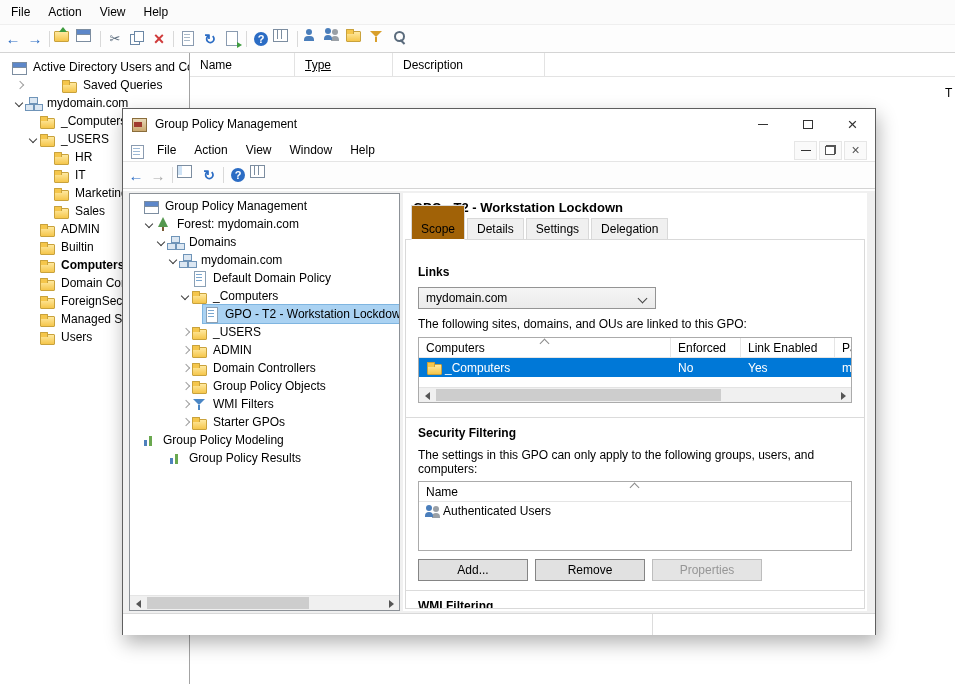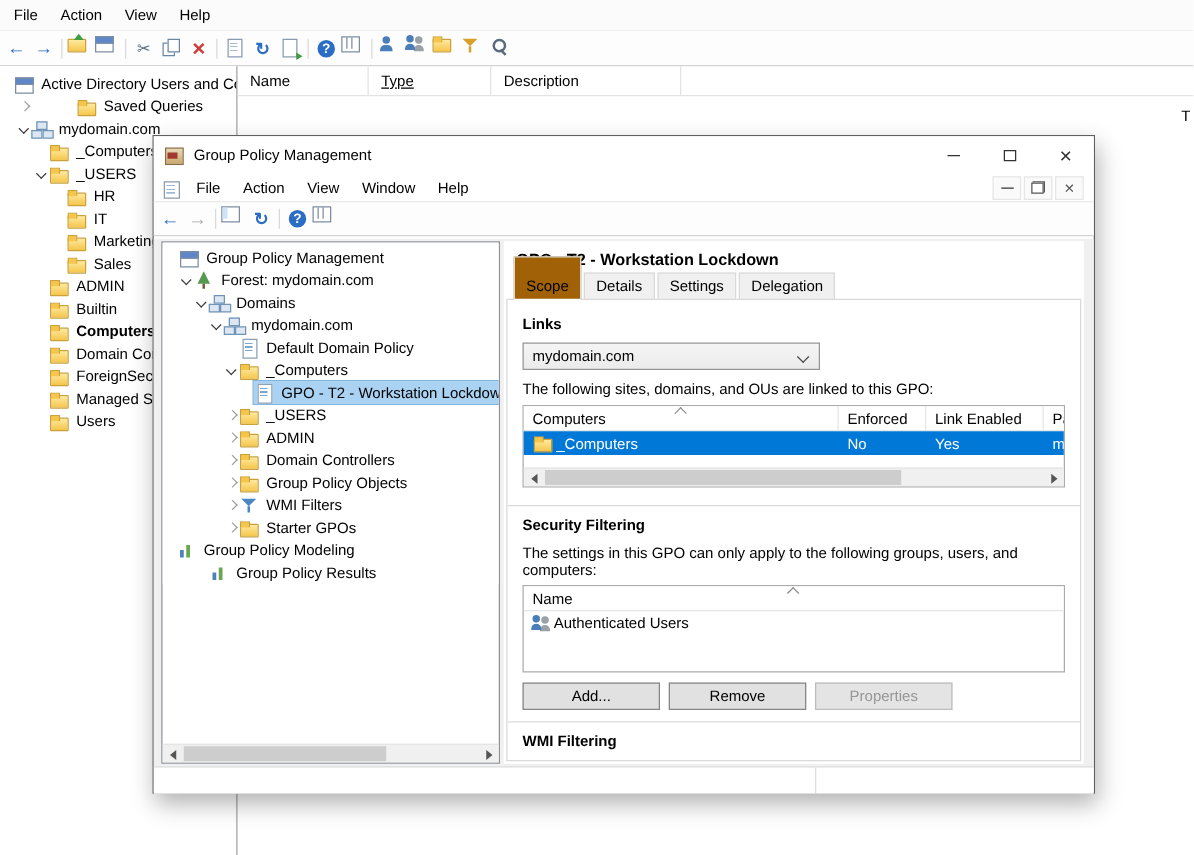--- a/index.html
+++ b/index.html
@@ -132,21 +132,21 @@
   .gpm-body { position:absolute; top:82px; left:0; right:0; height:422px; background:#f0f0f0; display:flex; }
   #gpm-tree-pane { margin:2px 0 0 6px; width:271px; height:418px; background:#fff; border:1px solid #8c9197; position:relative; overflow:hidden; }
   #gpm-tree-pane .tree { padding-top:3px; }
   #gpm-right { margin:2px 8px 0 3px; flex:1; min-width:0; height:418px; background:#fff; display:flex; flex-direction:column; overflow:hidden; }
   .pane-title { padding:7px 10px 3px; font-size:13px; font-weight:bold; }
   .tabs { display:flex; padding-left:8px; height:21px; align-items:flex-end; position:relative; z-index:1; }
   .tab { padding:3px 9px; background:#f0f0f0; border:1px solid #d9d9d9; margin-right:2px; margin-bottom:-1px; }
   .tab.active { background:#a16207; border-bottom-color:#fff; padding-top:16px; }
   .tabpage { flex:1; border:1px solid #d9d9d9; margin:0 2px 2px; padding:6px 12px; background:#fff; overflow:hidden; position:relative; z-index:0; }
   .sect-h { font-weight:bold; margin-top:8px; }
-  .sect-h:first-child { margin-top:6px; }
+  .sect-h:first-child { margin-top:19px; }
   .lab.cap { margin-top:8px; }
   .combo-row { margin-top:8px; display:flex; align-items:center; }
   .combo-row .lab { flex:1; }
   .combo { position:relative; height:22px; border:1px solid #949494; background:linear-gradient(#f5f5f5,#ebebeb);
       display:flex; align-items:center; padding:0 22px 0 7px; white-space:nowrap; overflow:hidden; }
   .combo::after { content:""; position:absolute; right:9px; top:7px; width:6px; height:6px;
       border-right:1.4px solid #444; border-bottom:1.4px solid #444; transform:rotate(45deg); }
   .combo-loc { width:238px; flex:none; }
   .ltable { margin-top:6px; border:1px solid #ababab; }
   .lt-head, .st-head { display:flex; height:20px; border-bottom:1px solid #e5e5e5; background:#fff; }

